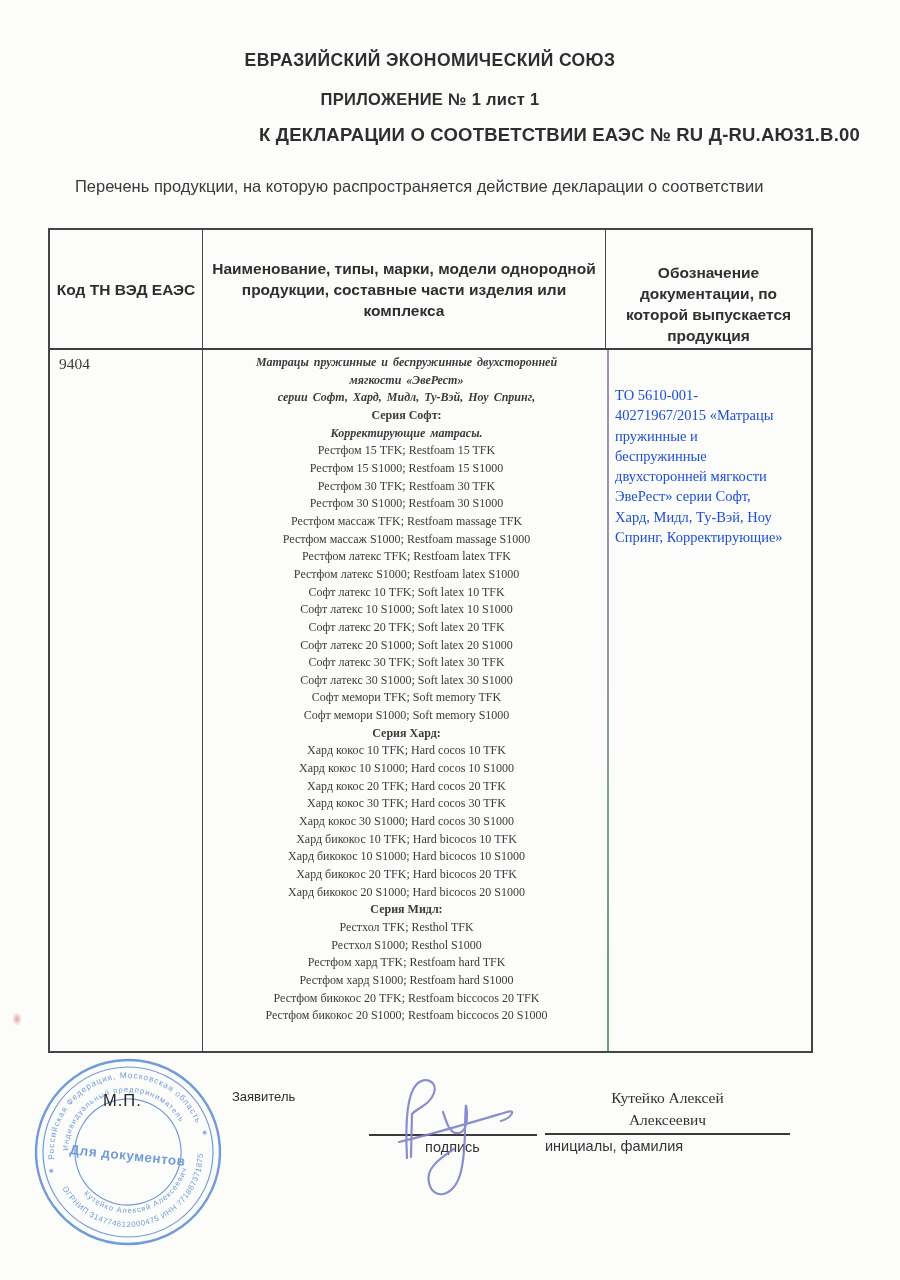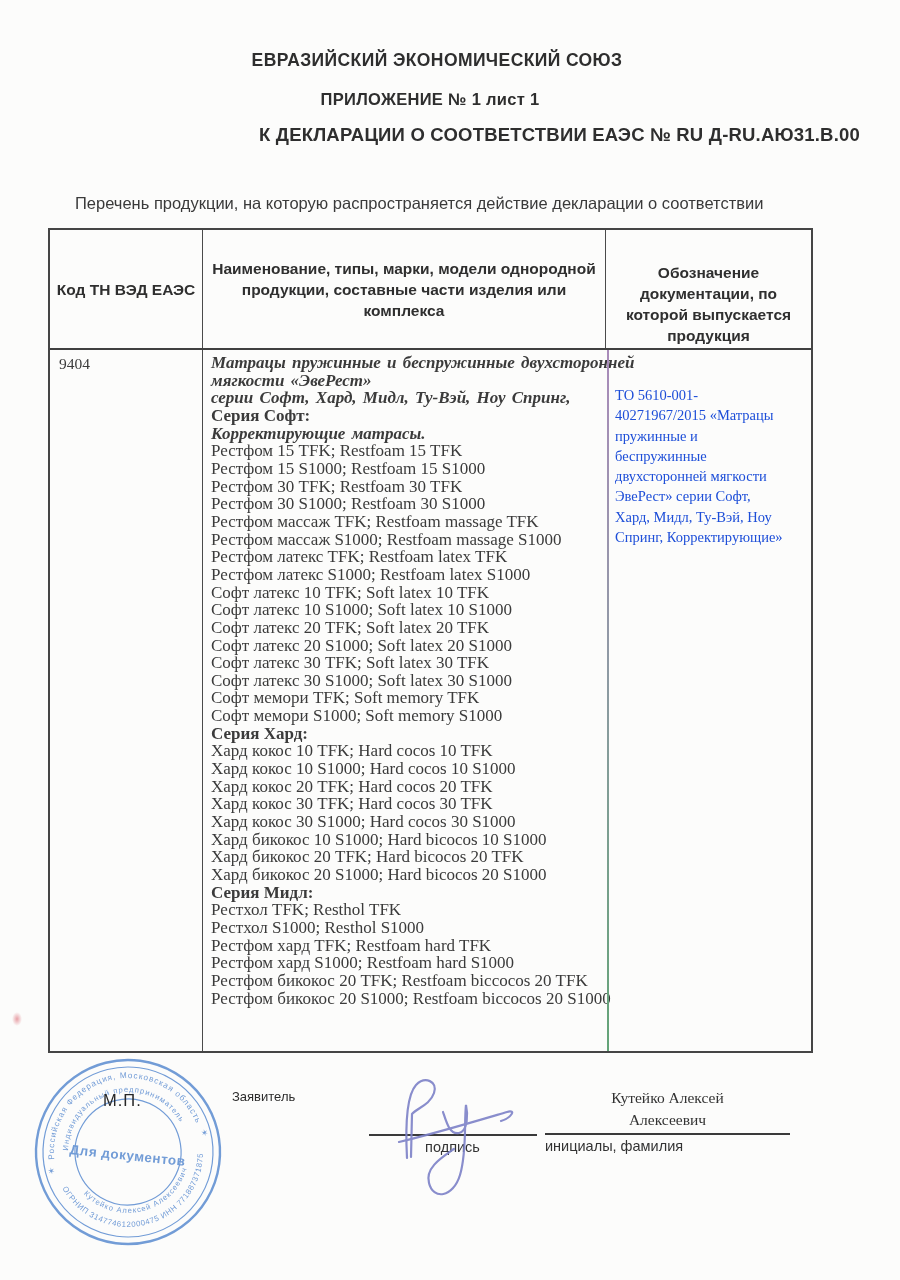--- a/index.html
+++ b/index.html
@@ -1,42 +1,42 @@
 <!DOCTYPE html>
 <html><head>
 <meta charset="utf-8">
 <style>
   html,body{margin:0;padding:0;background:#fbfbfa;}
   .sheet{position:relative;width:900px;height:1280px;background:#fcfcfb;overflow:hidden;
          font-family:"Liberation Sans",sans-serif;color:#333;}
 
   
   .hline{position:absolute;left:0;width:860px;text-align:center;font-weight:bold;color:#2e2e2e;}
-  .h1{top:50px;font-size:17.5px;letter-spacing:.4px;padding-left:7px;}
+  .h1{top:50px;font-size:17.5px;letter-spacing:.4px;}
   .h2{top:90px;font-size:16.5px;letter-spacing:.3px;}
   .h3{top:124px;font-size:18.5px;letter-spacing:.2px;text-align:right;}
-  .intro{position:absolute;left:75px;top:194px;font-size:16.5px;color:#3a3a3a;}
+  .intro{position:absolute;left:75px;top:177px;font-size:16.5px;color:#3a3a3a;}
 
   
   .tbl{position:absolute;left:48px;top:228px;width:765px;height:825px;
        border:2px solid #454545;box-sizing:border-box;background:transparent;}
   .th-row{position:absolute;top:0;left:0;right:0;height:120px;display:flex;
           border-bottom:2px solid #404040;box-sizing:border-box;}
   .tb-row{position:absolute;top:120px;bottom:0;left:0;right:0;display:flex;}
   .c1{width:153px;box-sizing:border-box;border-right:1.5px solid #4a4a4a;}
   .c2{width:403px;box-sizing:border-box;}
   .th-row .c2{border-right:1.5px solid #4a4a4a;}
   .c3{flex:1;box-sizing:border-box;margin-top:29px;}
   .th{display:flex;align-items:center;justify-content:center;text-align:center;
       font-weight:bold;font-size:15.5px;line-height:21px;color:#2f2f2f;padding:0 6px;}
   .sep-grad{position:absolute;left:557px;top:120px;bottom:0;width:1.8px;
             background:linear-gradient(180deg,#a98bba 0%,#8f9aa4 45%,#63a477 100%);}
   .code-cell{padding:5px 17px 0 9px;font-family:"Liberation Serif",serif;font-size:15.5px;color:#3b3b3b;}
   .prod-cell{padding:4px 4px 0 8px;font-family:"Liberation Serif",serif;color:#3b3b3b;}
-  .pl{font-size:17px;line-height:17.65px;white-space:nowrap;}
+  .pl{font-size:12px;line-height:17.65px;white-space:nowrap;text-align:center;}
   .pl.bi{font-weight:bold;font-style:italic;word-spacing:2px;}
   .pl.b{font-weight:bold;}
   .doc-cell{padding:6px 20px 0 9px;font-family:"Liberation Serif",serif;color:#1d4ed8;}
   .dl-line{font-size:14.5px;line-height:20.3px;white-space:nowrap;}
 
   
   .mp{position:absolute;left:103px;top:1091px;font-size:16.5px;letter-spacing:1px;color:#262626;z-index:4;}
   .applicant{position:absolute;left:232px;top:1089px;font-size:13px;color:#2c2c2c;}
   .sig-line{position:absolute;left:369px;top:1134px;width:168px;height:2px;background:#3a3a3a;}
   .sig-caption{position:absolute;left:405px;top:1139px;width:95px;text-align:center;font-size:14.5px;color:#333;}
@@ -89,20 +89,21 @@
           <div class="pl r">Софт латекс 30 TFK; Soft latex 30 TFK</div>
           <div class="pl r">Софт латекс 30 S1000; Soft latex 30 S1000</div>
           <div class="pl r">Софт мемори TFK; Soft memory TFK</div>
           <div class="pl r">Софт мемори S1000; Soft memory S1000</div>
           <div class="pl b">Серия Хард:</div>
           <div class="pl r">Хард кокос 10 TFK; Hard cocos 10 TFK</div>
           <div class="pl r">Хард кокос 10 S1000; Hard cocos 10 S1000</div>
           <div class="pl r">Хард кокос 20 TFK; Hard cocos 20 TFK</div>
           <div class="pl r">Хард кокос 30 TFK; Hard cocos 30 TFK</div>
           <div class="pl r">Хард кокос 30 S1000; Hard cocos 30 S1000</div>
+          <div class="pl r">Хард бикокос 10 TFK; Hard bicocos 10 TFK</div>
           <div class="pl r">Хард бикокос 10 S1000; Hard bicocos 10 S1000</div>
           <div class="pl r">Хард бикокос 20 TFK; Hard bicocos 20 TFK</div>
           <div class="pl r">Хард бикокос 20 S1000; Hard bicocos 20 S1000</div>
           <div class="pl b">Серия Мидл:</div>
           <div class="pl r">Рестхол TFK; Resthol TFK</div>
           <div class="pl r">Рестхол S1000; Resthol S1000</div>
           <div class="pl r">Рестфом хард TFK; Restfoam hard TFK</div>
           <div class="pl r">Рестфом хард S1000; Restfoam hard S1000</div>
           <div class="pl r">Рестфом бикокос 20 TFK; Restfoam biccocos 20 TFK</div>
           <div class="pl r">Рестфом бикокос 20 S1000; Restfoam biccocos 20 S1000</div>

